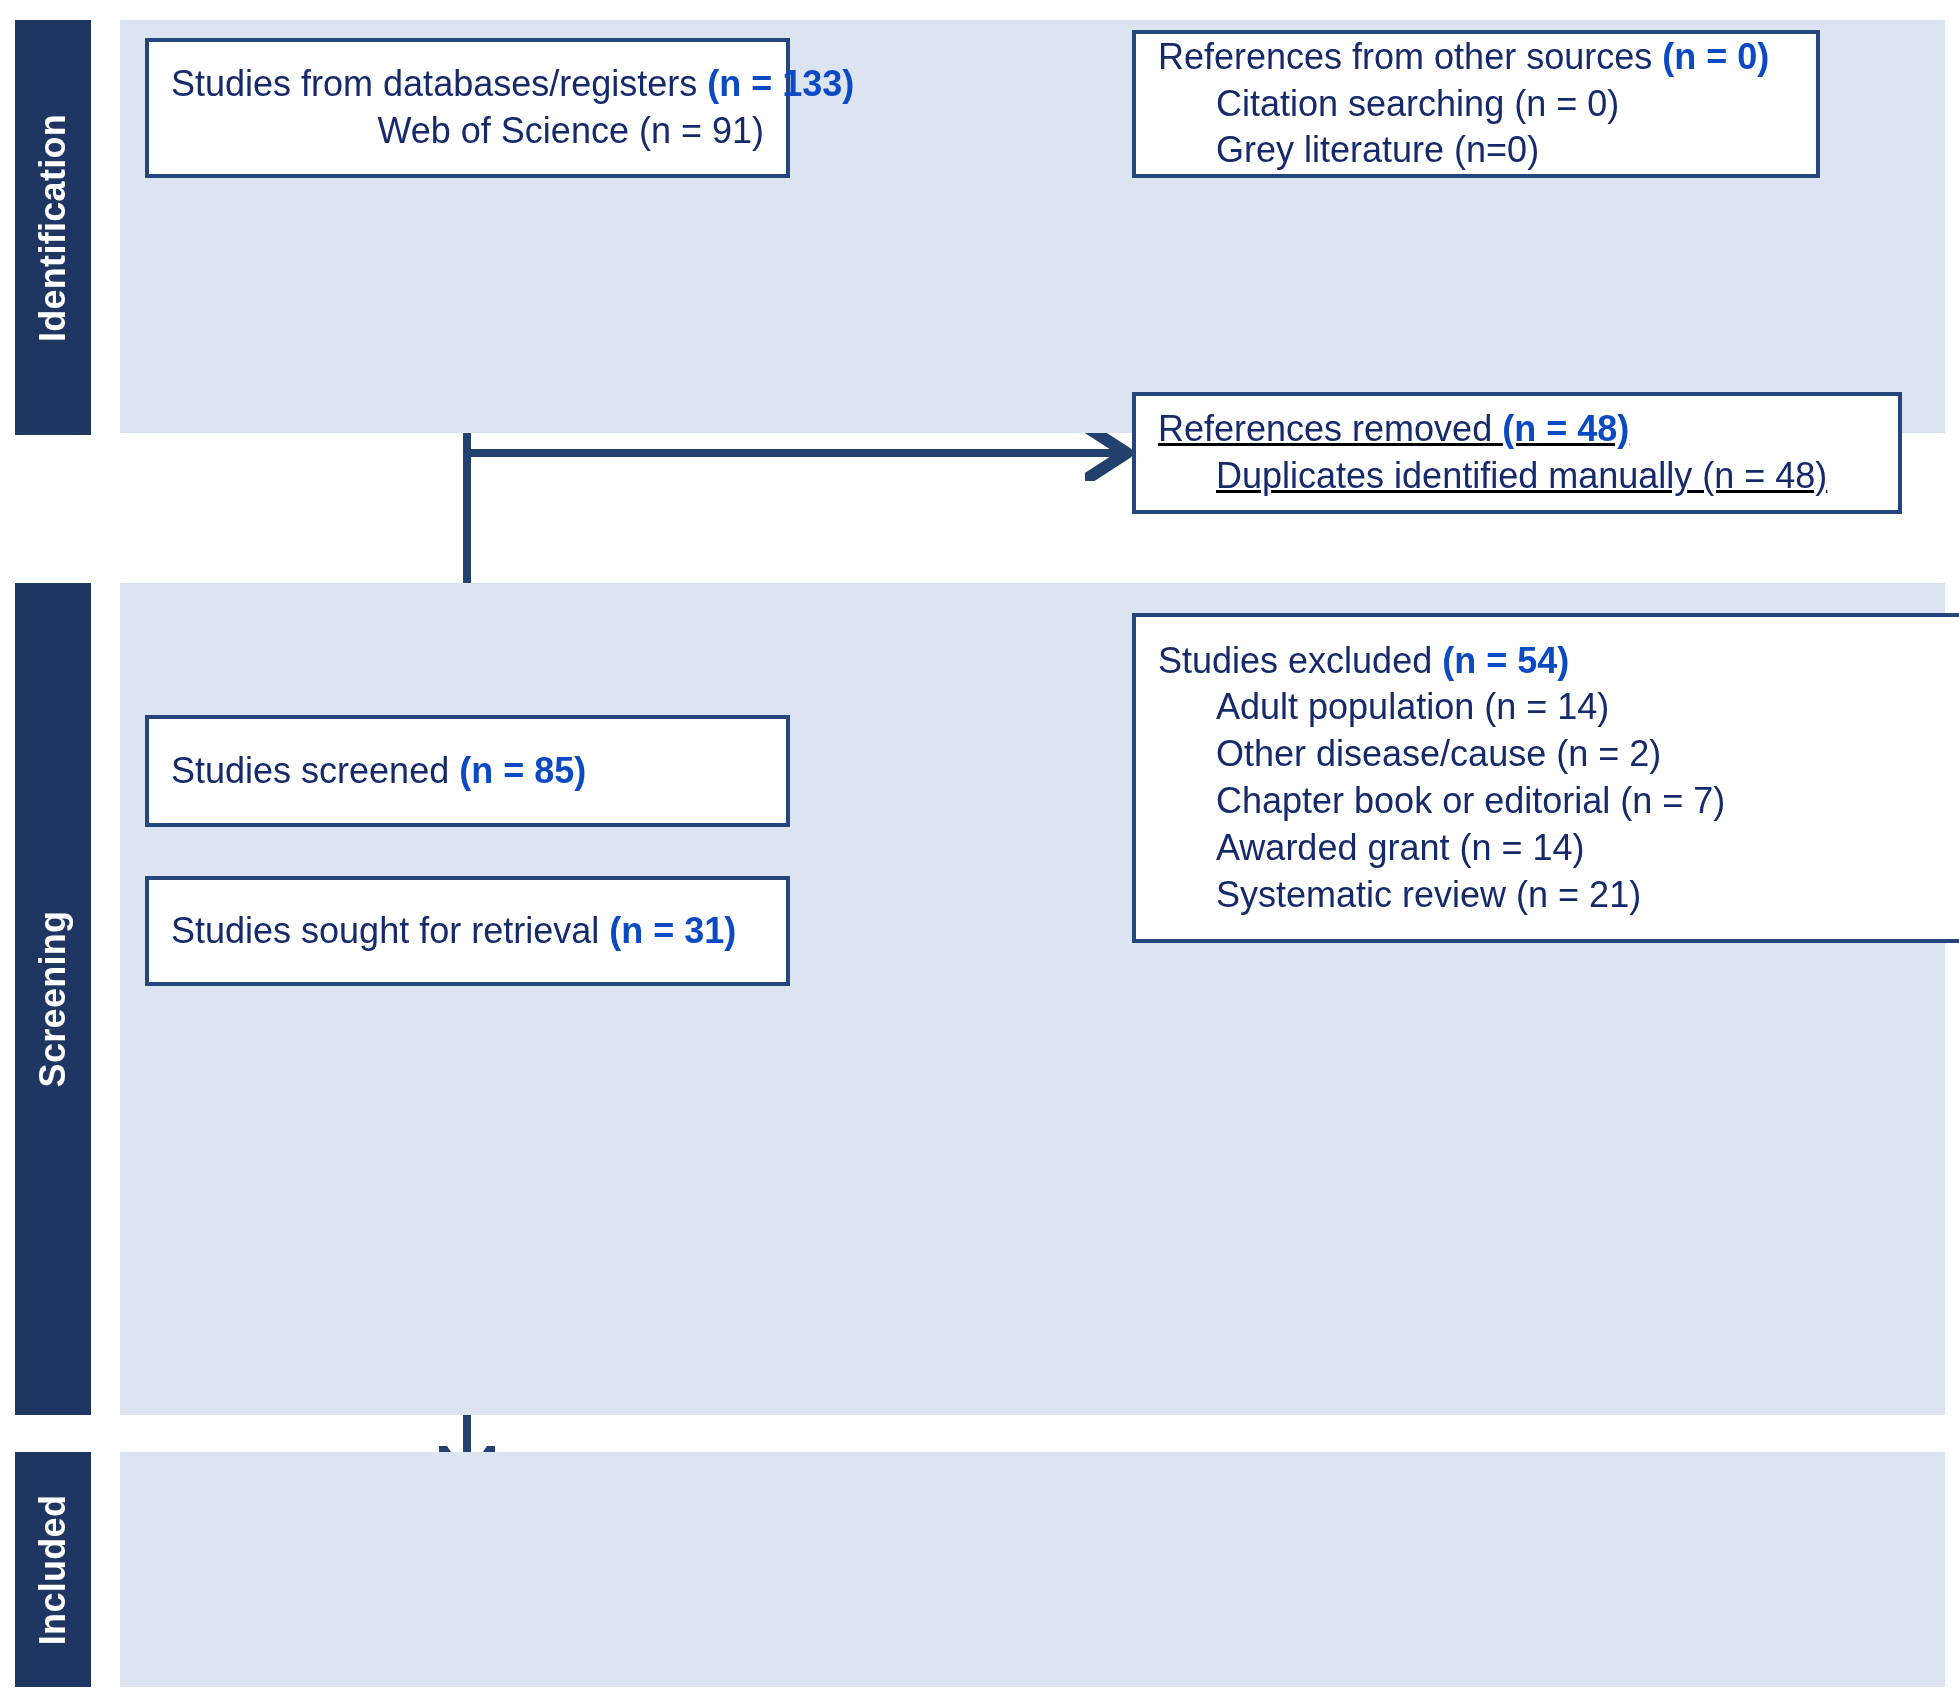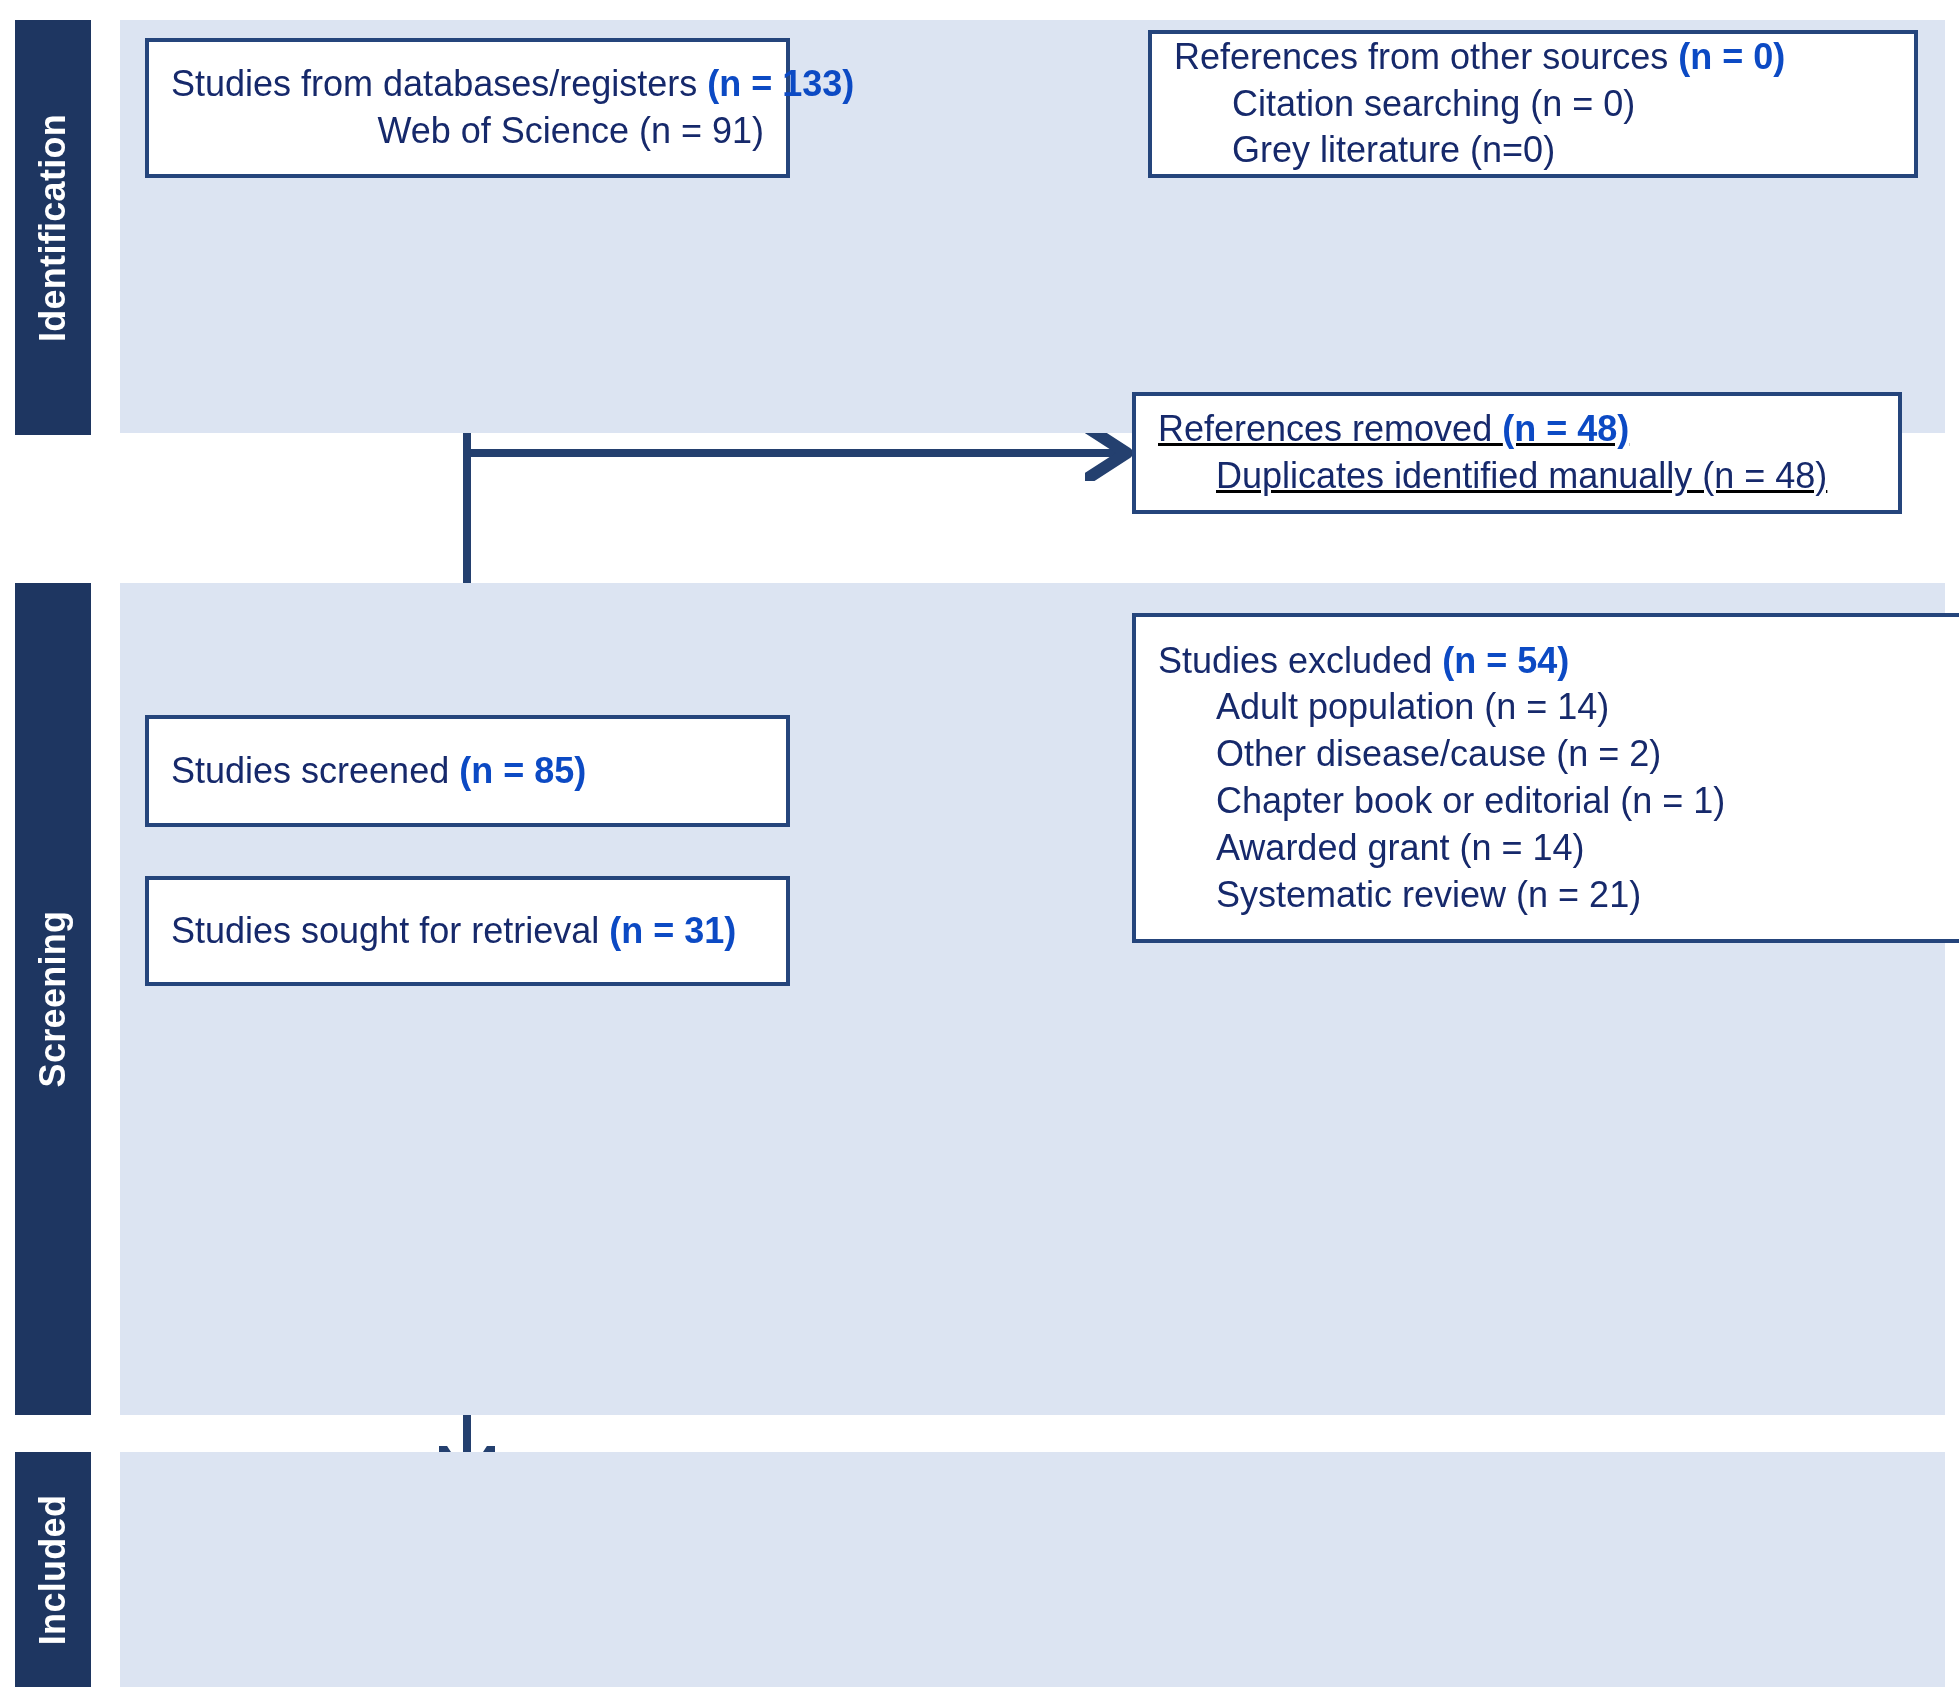--- a/index.html
+++ b/index.html
@@ -70,21 +70,21 @@
   }
   .node .line.center { text-align: right; }
   .node .line.indent { padding-left: 58px; }
   .node .line .hl {
     color: #0c4ac4;
     font-weight: bold;
   }
 
   
   .n-sources      { left: 145px;  top: 38px;   width: 645px;  height: 140px; }
-  .n-other        { left: 1132px; top: 30px;   width: 770px;  height: 148px; margin-left: 16px; }
+  .n-other        { left: 1132px; top: 30px;   width: 688px;  height: 148px; }
   .n-removed      { left: 1132px; top: 392px;  width: 770px;  height: 122px; text-decoration: underline; }
   .n-screened     { left: 145px;  top: 715px;  width: 645px;  height: 112px; justify-content: center; }
   .n-excluded-54  { left: 1132px; top: 613px;  width: 832px;  height: 330px; }
   .n-sought       { left: 145px;  top: 876px;  width: 645px;  height: 110px; }</style>
 </head>
 <body>
 
 <div id="stage">
 
   
@@ -163,21 +163,21 @@
       <span>Studies screened </span><span class="hl">(n = 85)</span>
     </div>
   </div>
 
   <div class="node n-excluded-54">
     <div class="line">
       <span>Studies excluded </span><span class="hl">(n = 54)</span>
     </div>
     <div class="line indent">Adult population (n = 14)</div>
     <div class="line indent">Other disease/cause (n = 2)</div>
-    <div class="line indent">Chapter book or editorial (n = 1)</div>
+    <div class="line indent">Chapter book or editorial (n = 7)</div>
     <div class="line indent">Awarded grant (n = 14)</div>
     <div class="line indent">Systematic review (n = 21)</div>
   </div>
 
   <div class="node n-sought">
     <div class="line">
       <span>Studies sought for retrieval </span><span class="hl">(n = 31)</span>
     </div>
   </div>
 

